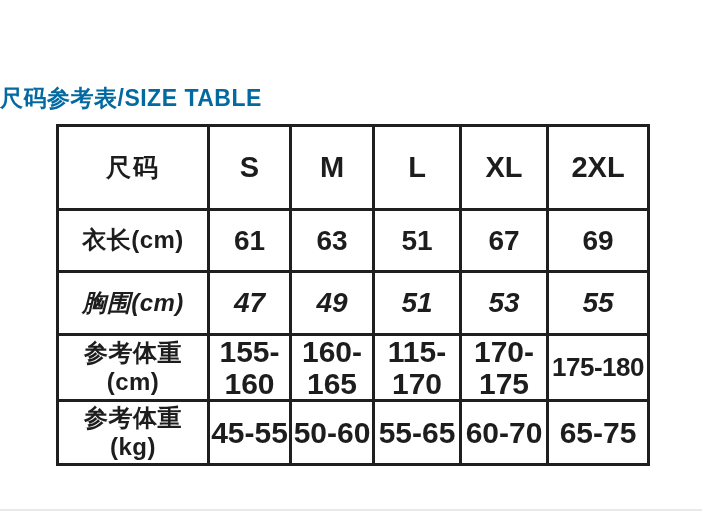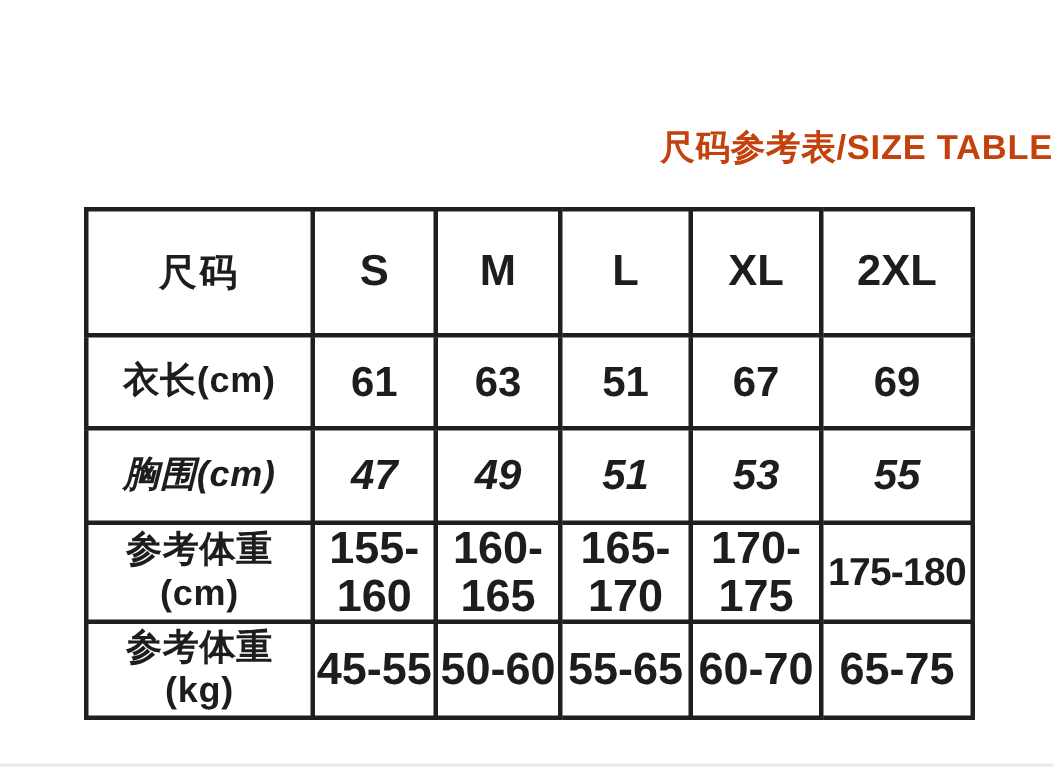--- a/index.html
+++ b/index.html
@@ -15,29 +15,29 @@
     width:702px;height:514px;
     background:var(--bg-color);
     overflow:hidden;
     font-family:"Liberation Sans","DejaVu Sans",sans-serif;
     color:var(--text-color);
   }
   .title{
     position:absolute;
     top:83px;left:0;width:100%;
     margin:0;
-    text-align:right;
+    text-align:left;
     font-size:23px;
     font-weight:bold;
     letter-spacing:0.5px;
-    color:#c2410c;
+    color:#0369a1;
   }
   table.size-table{
     position:absolute;
-    left:56px;top:138px;
+    left:56px;top:124px;
     border-collapse:collapse;
     table-layout:fixed;
   }
   table.size-table th,
   table.size-table td{
     border:3px solid var(--border-color);
     text-align:center;
     vertical-align:middle;
     font-weight:bold;
     padding:0;
@@ -107,21 +107,21 @@
         <td>53</td>
         <td>55</td>
       </tr>
       <tr class="row-height">
         <th class="row-label">参考体重
 (cm)</th>
         <td>155-
 160</td>
         <td>160-
 165</td>
-        <td>165-
+        <td>115-
 170</td>
         <td>170-
 175</td>
         <td class="wide-cell">175-180</td>
       </tr>
       <tr class="row-weight">
         <th class="row-label">参考体重
 (kg)</th>
         <td>45-55</td>
         <td>50-60</td>

